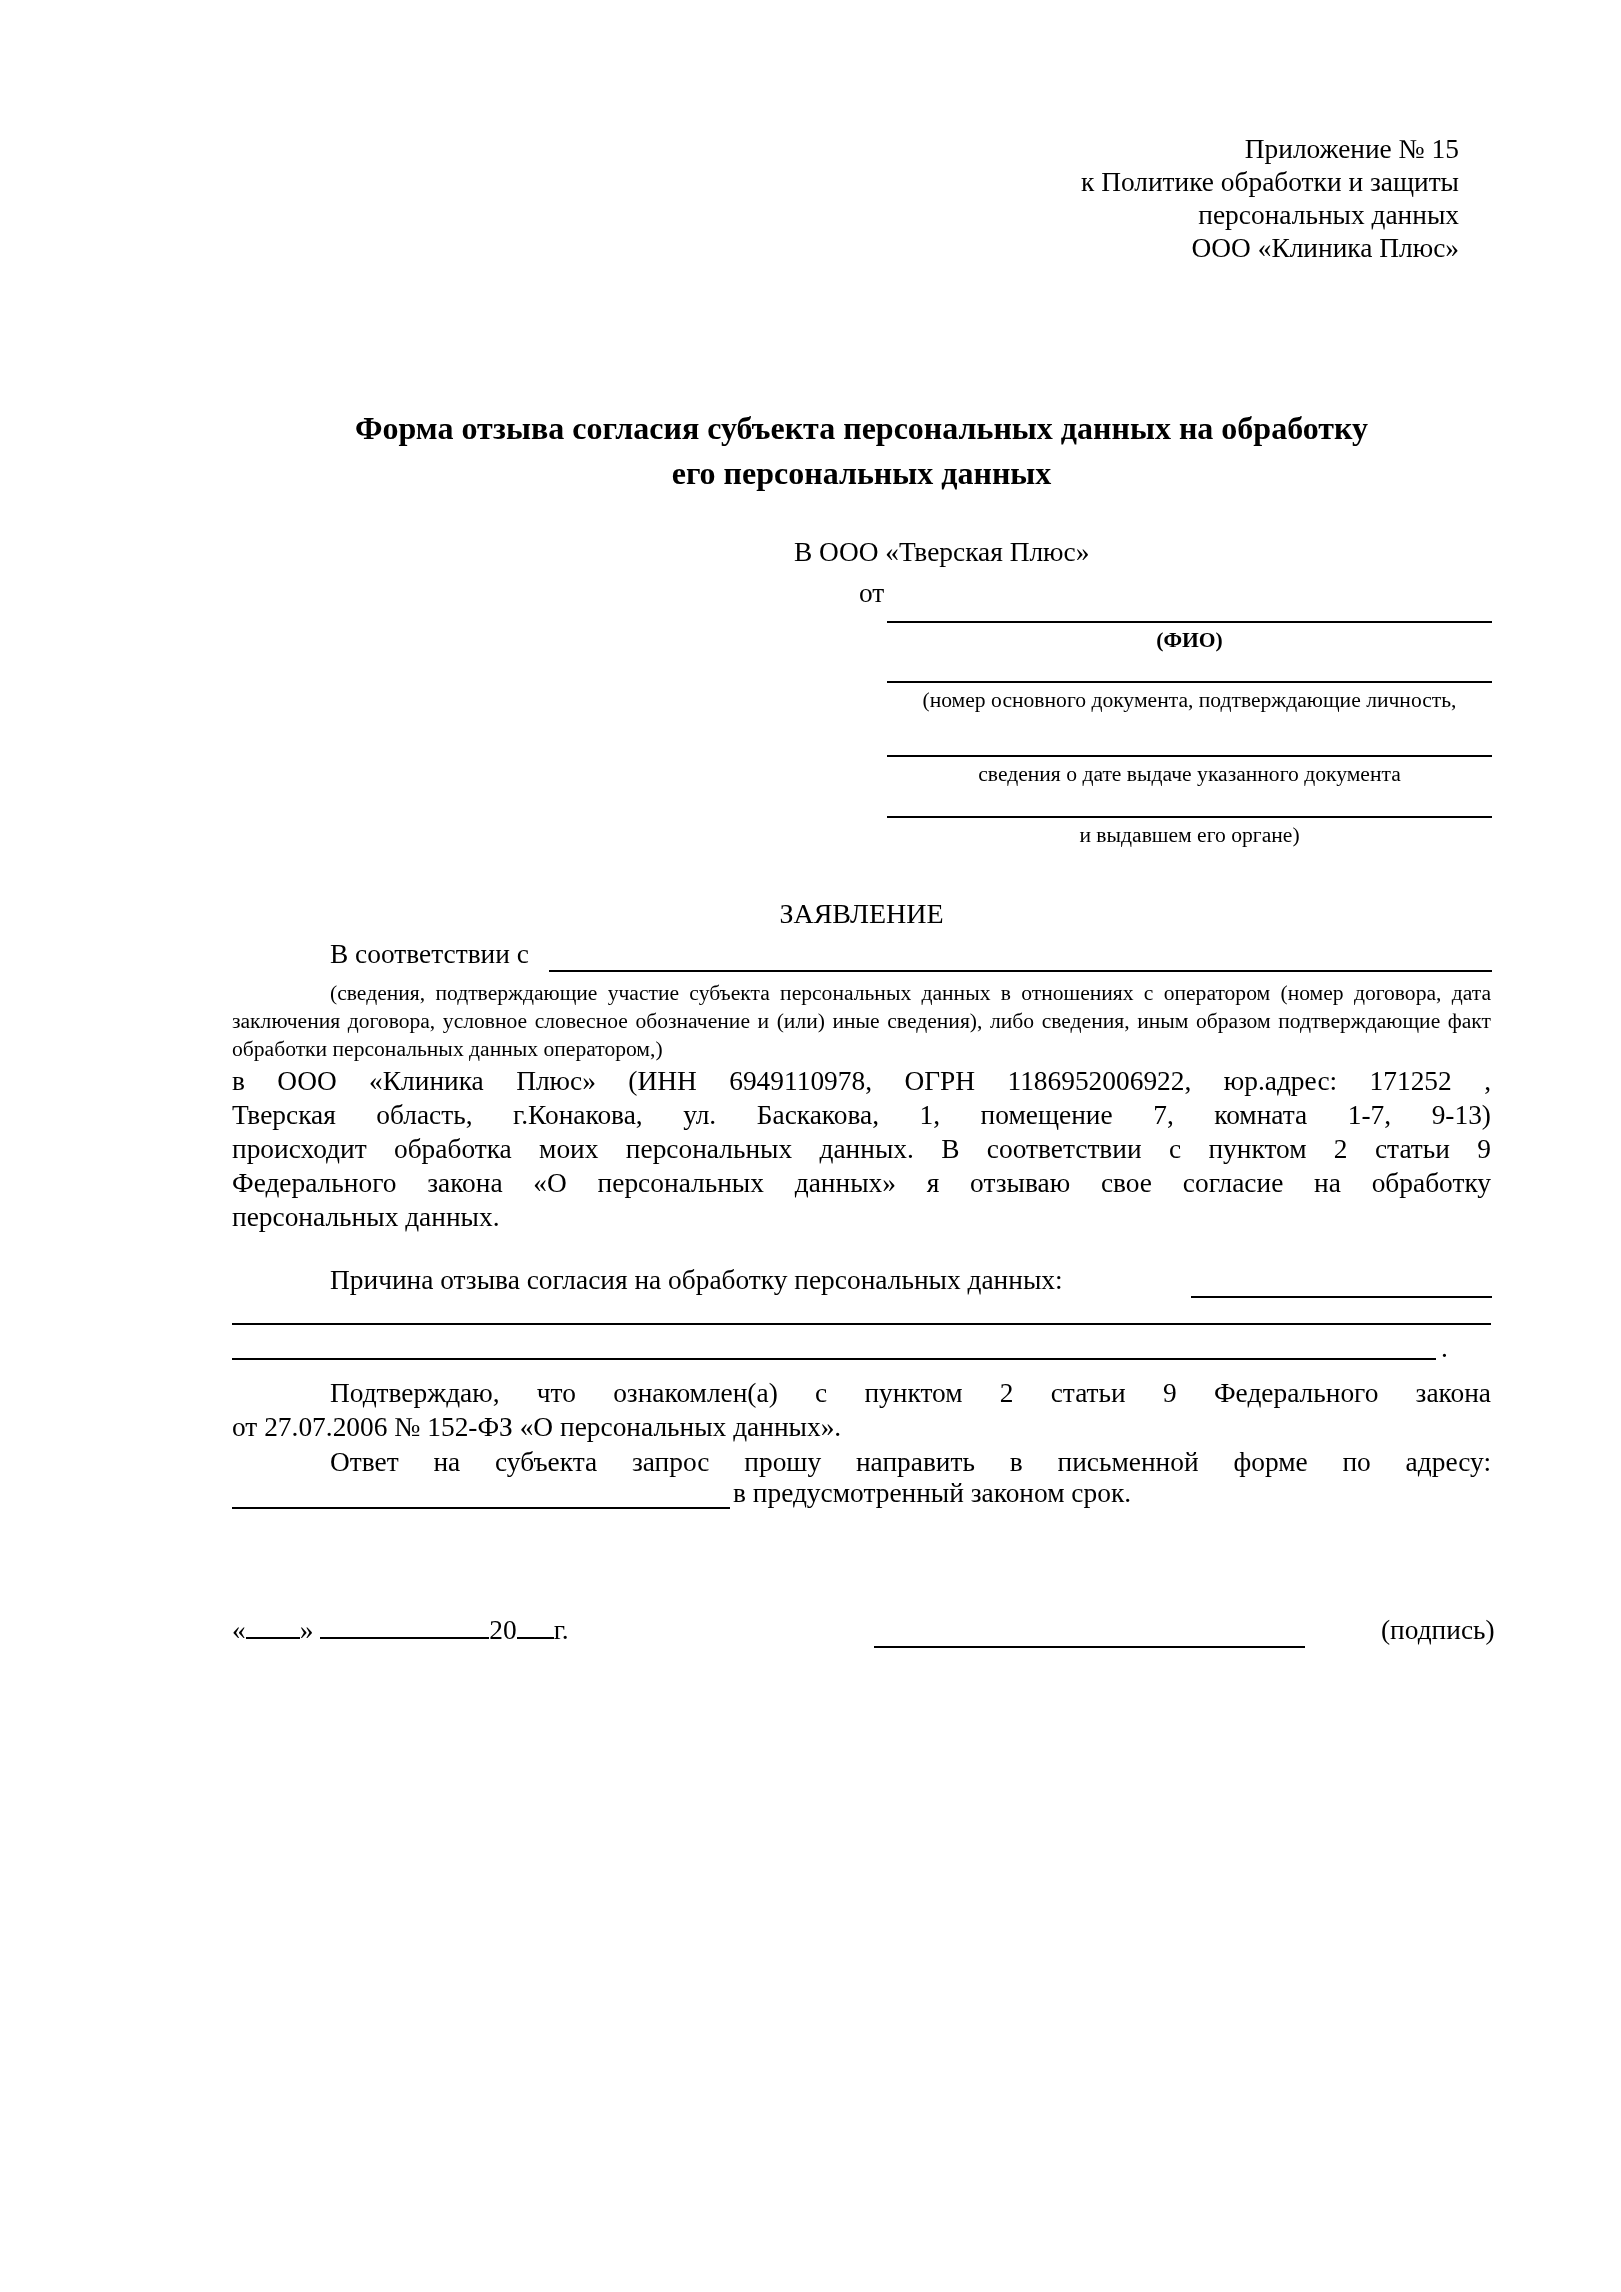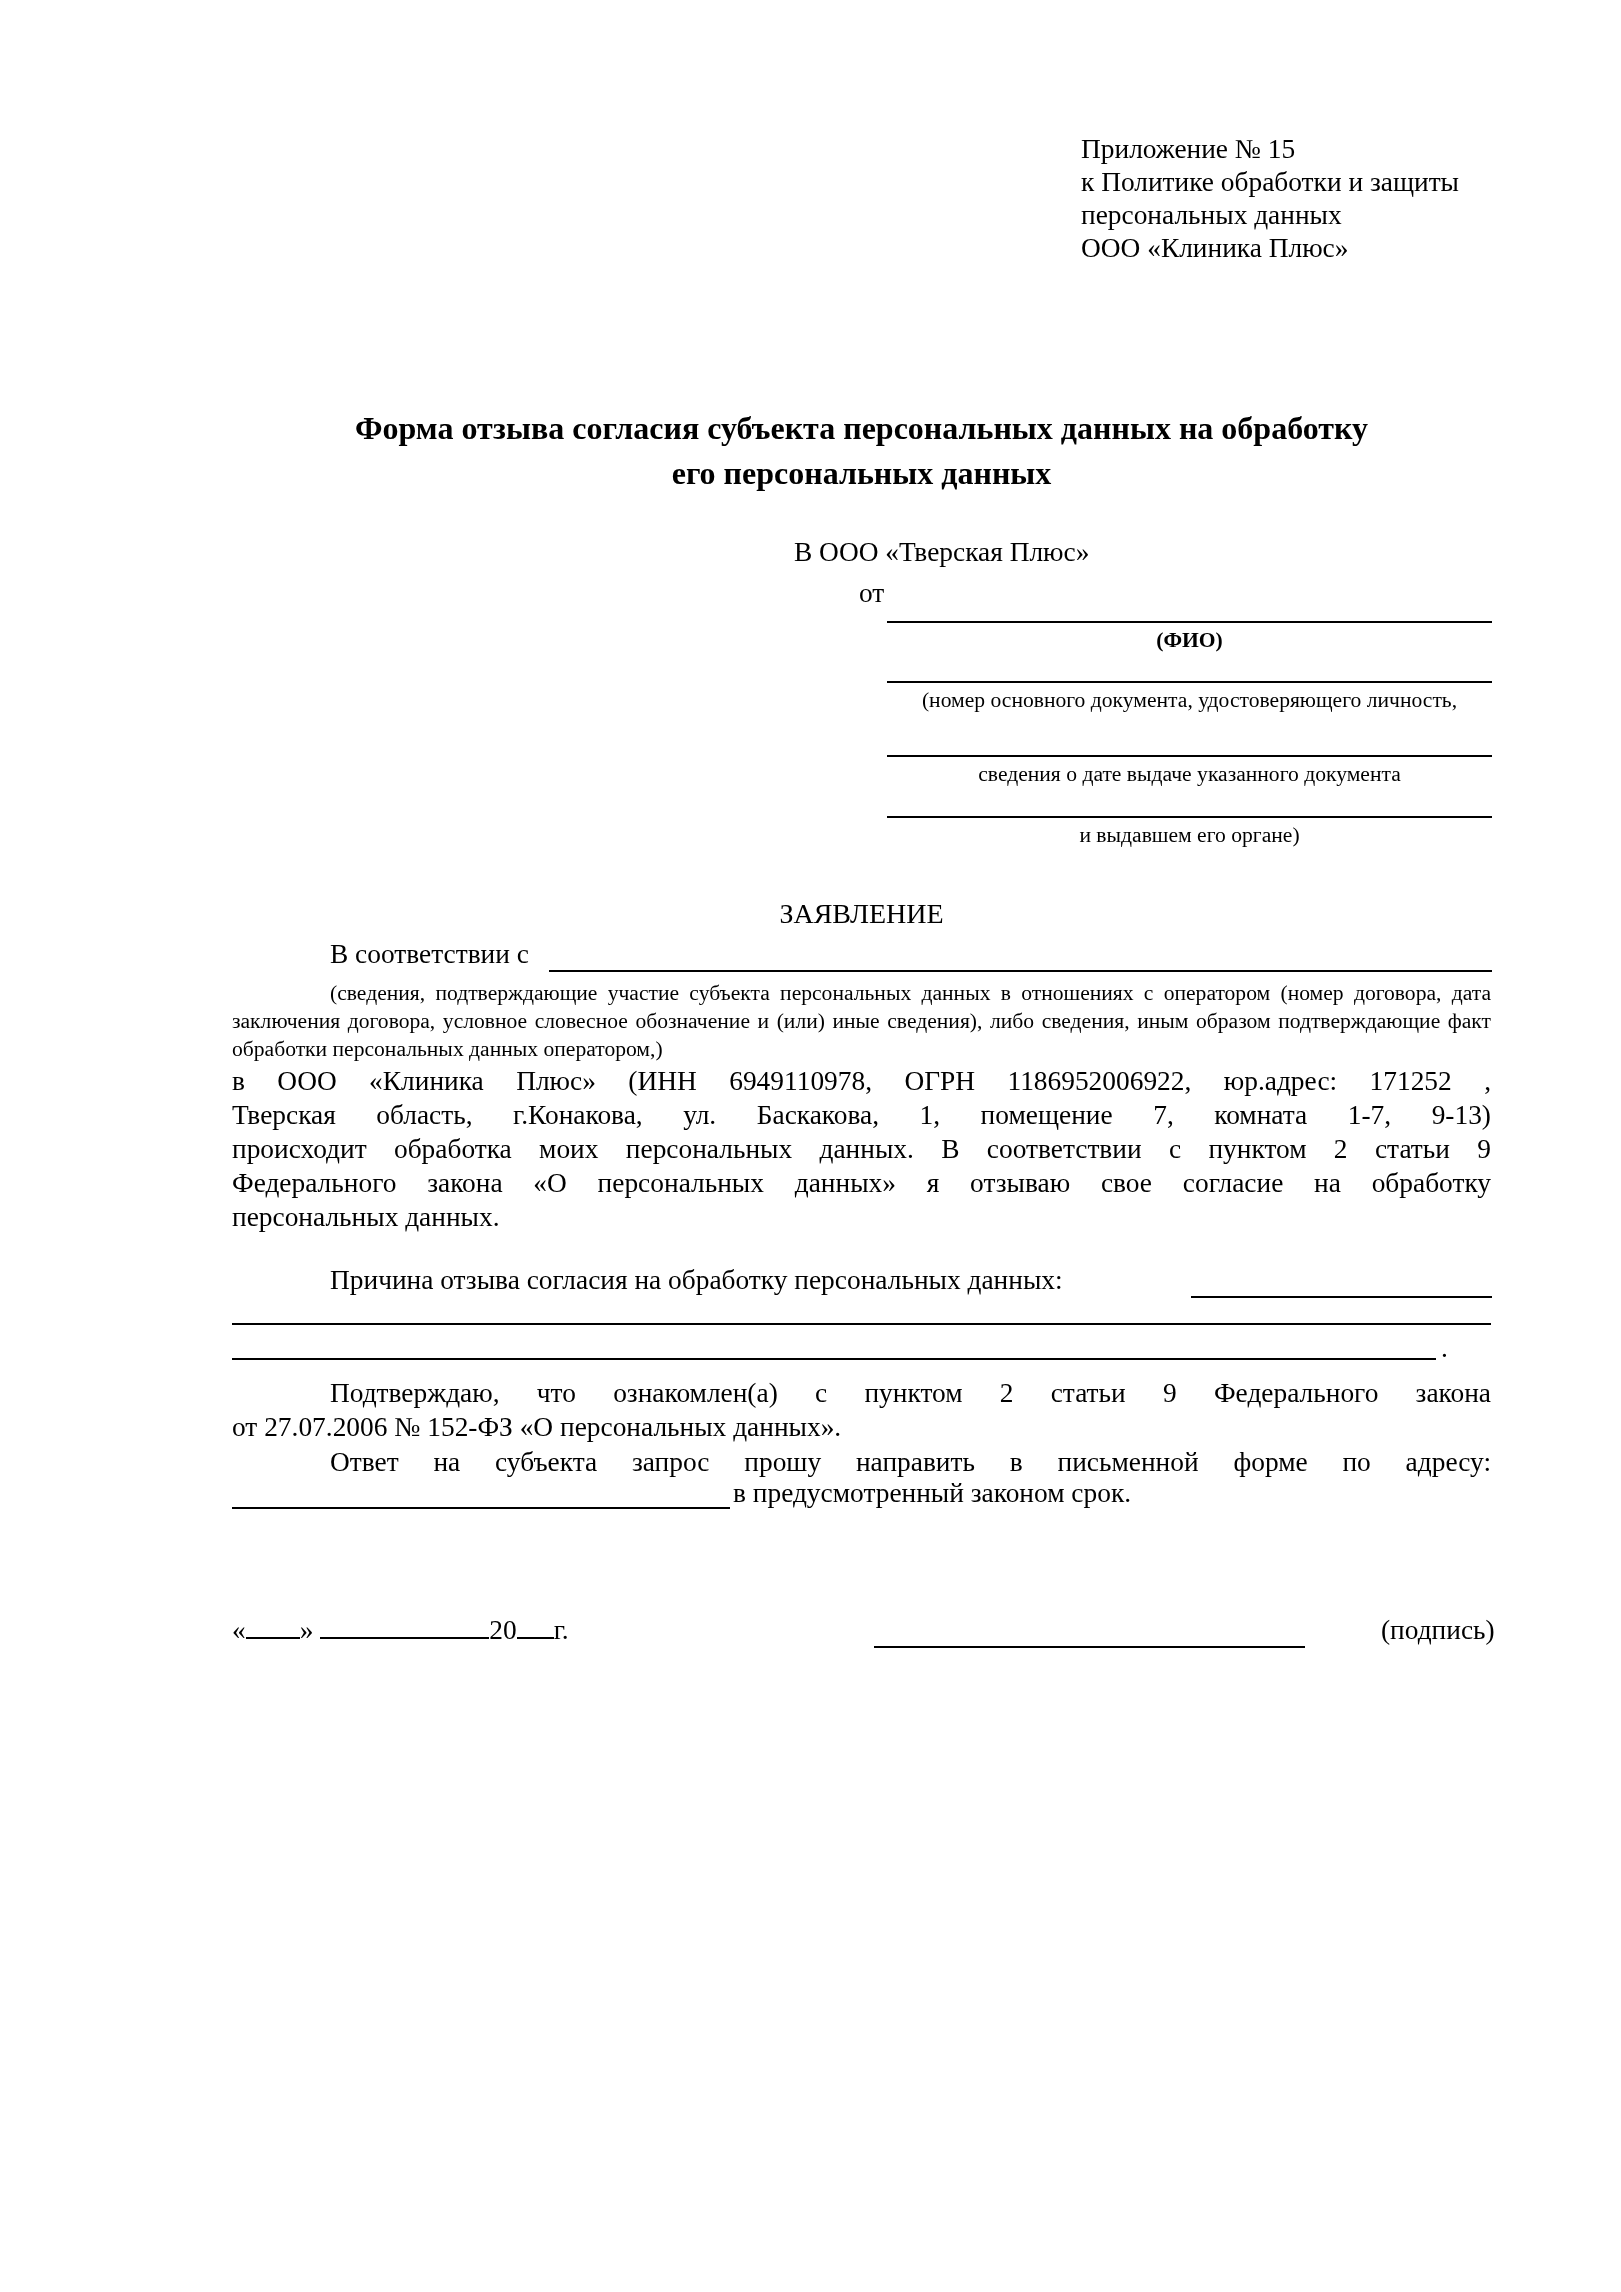--- a/index.html
+++ b/index.html
@@ -4,21 +4,21 @@
 <style>
   html,body{margin:0;padding:0;background:#ffffff;}
   .page{
     position:relative;
     width:1621px;height:2293px;
     background:#ffffff;
     color:#000;
     font-family:"Liberation Serif","DejaVu Serif",serif;
     overflow:hidden;
   }
-  .t{position:absolute;white-space:nowrap;}
+  .t{position:absolute;white-space:nowrap;text-align:right;}
   .para{position:absolute;}
   .para > div{text-align:justify;}
   .jline{text-align:justify;text-align-last:justify;}
   .nline{text-align:center;text-align-last:left;}
   .indent{text-indent:98px;}
   .hr{position:absolute;border-top:2px solid #000;height:0;}
   .center{text-align:center;}
   .blank{display:inline-block;border-bottom:2.9px solid #000;}
   .appendix{font-size:27.4px;line-height:33px;}
   .body-text{font-size:27.4px;line-height:34px;}
@@ -42,21 +42,21 @@
     <div>его персональных данных</div>
   </div>
 
   <div class="t body-text" style="left:794px;top:535px;">В ООО «Тверская Плюс»</div>
   <div class="t body-text" style="left:859px;top:576px;">от</div>
 
   <div class="hr" style="left:887px;top:621px;width:605px;"></div>
   <div class="t small-label center" style="left:887px;top:628px;width:605px;font-weight:bold;">(ФИО)</div>
 
   <div class="hr" style="left:887px;top:681px;width:605px;"></div>
-  <div class="t small-label center" style="left:887px;top:688px;width:605px;">(номер основного документа, удостоверяющего личность,</div>
+  <div class="t small-label center" style="left:887px;top:688px;width:605px;">(номер основного документа, подтверждающие личность,</div>
 
   <div class="hr" style="left:887px;top:755px;width:605px;"></div>
   <div class="t small-label center" style="left:887px;top:762px;width:605px;">сведения о дате выдаче указанного документа</div>
 
   <div class="hr" style="left:887px;top:816px;width:605px;"></div>
   <div class="t small-label center" style="left:887px;top:823px;width:605px;">и выдавшем его органе)</div>
 
   <div class="t center" style="left:232px;top:898px;width:1259px;font-size:28px;">ЗАЯВЛЕНИЕ</div>
 
   <div class="t body-text" style="left:330px;top:937px;">В соответствии с</div>

